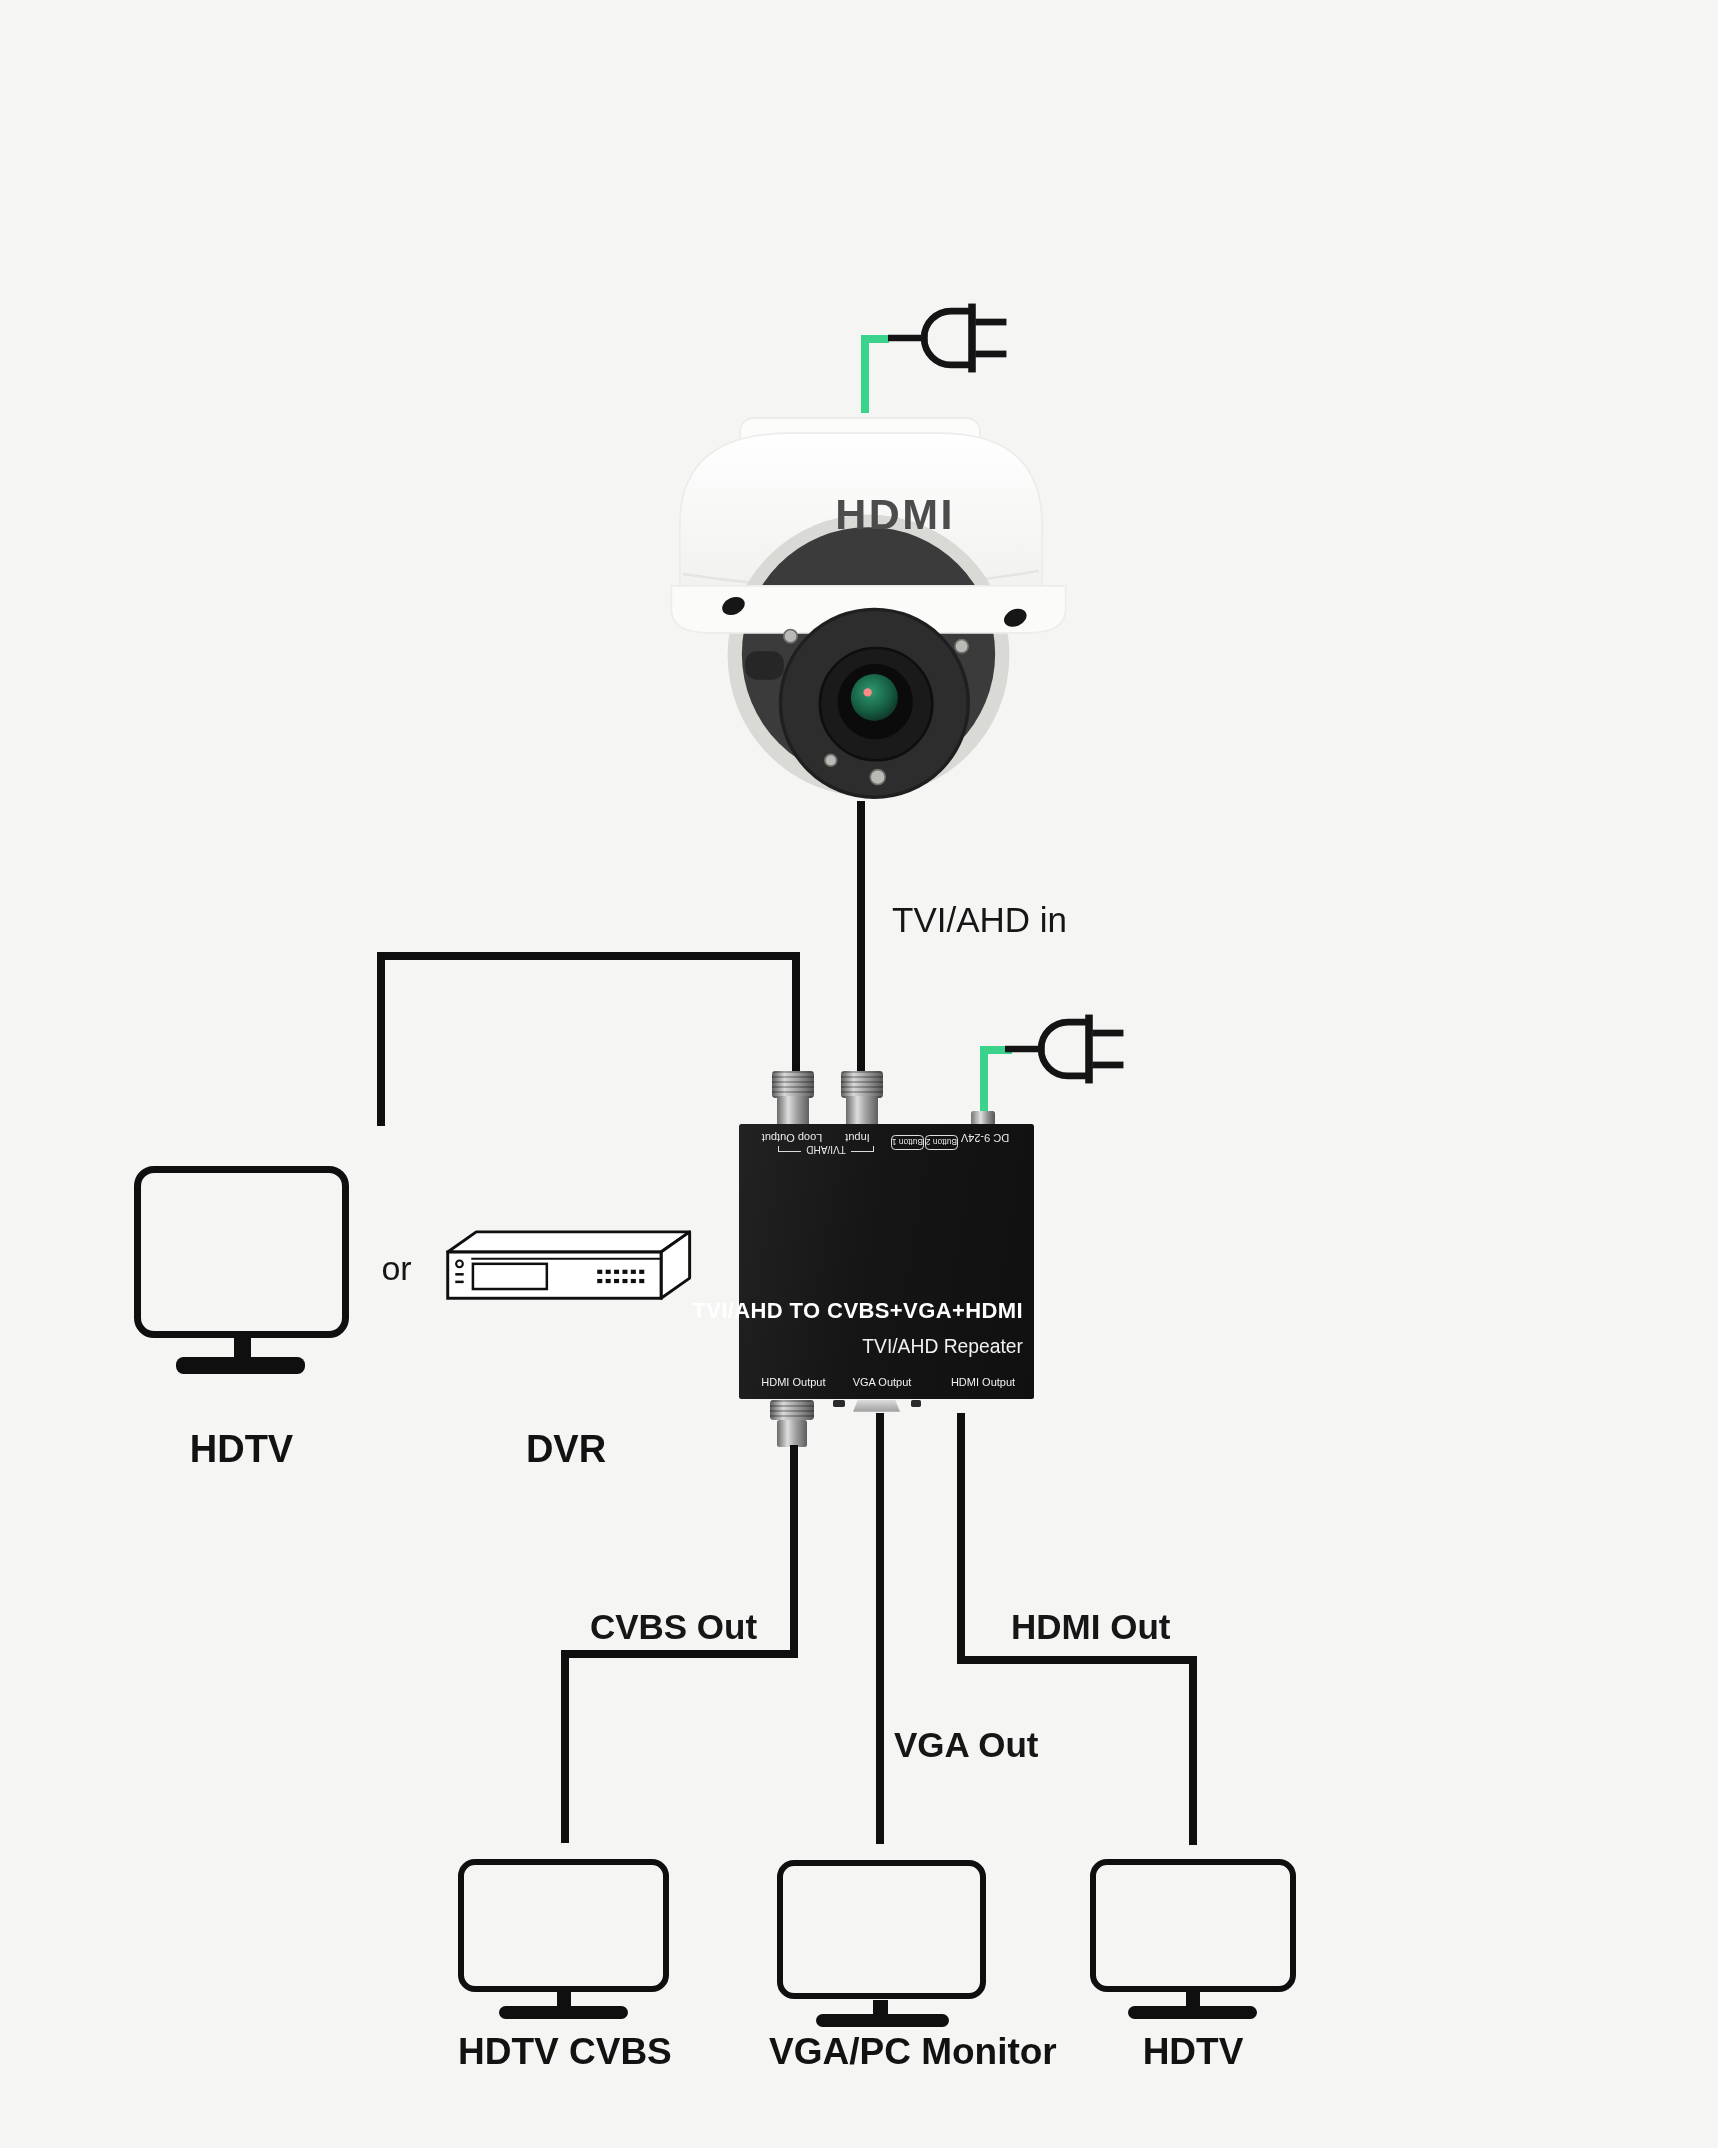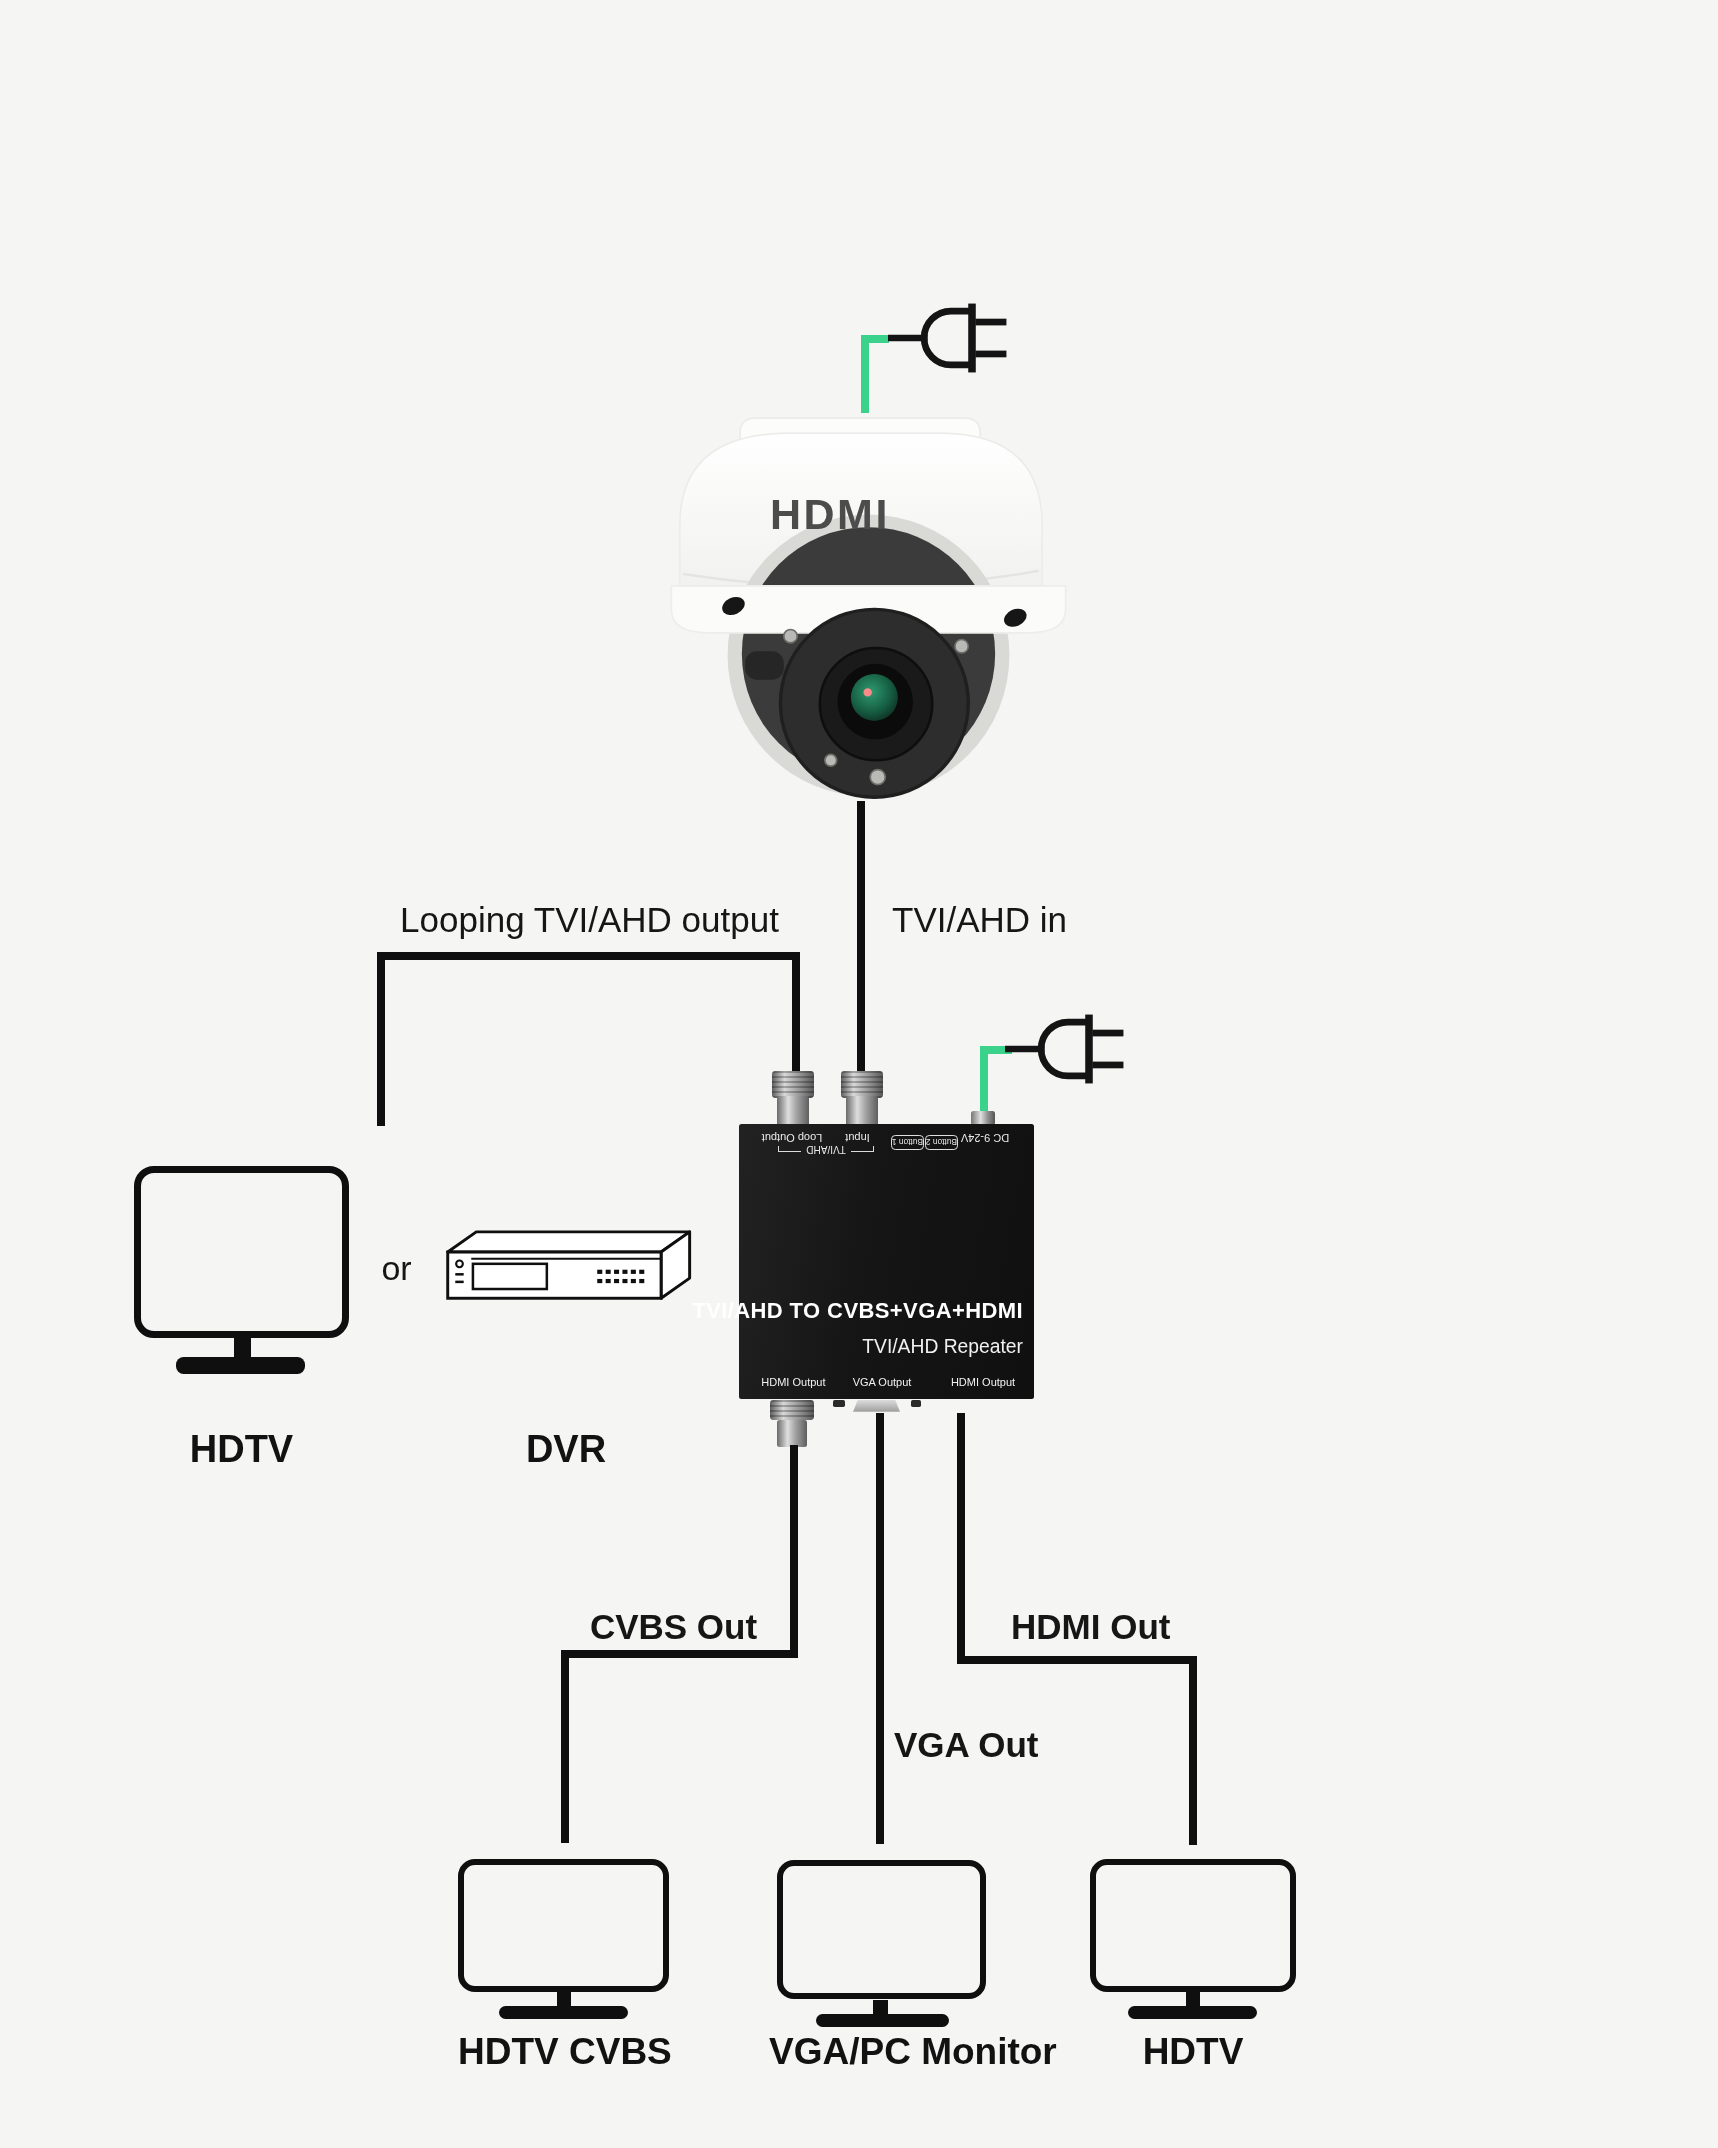--- a/index.html
+++ b/index.html
@@ -44,21 +44,21 @@
   .bnc-nut{position:absolute;border-radius:3.4px;
     background:linear-gradient(90deg,#5f5f5f,#d8d8d8 30%,#9d9d9d 62%,#575757),
     repeating-linear-gradient(180deg,rgba(0,0,0,.25) 0 2.5px,rgba(255,255,255,.18) 2.5px 5px);
     background-blend-mode:multiply;}
   .bnc-body{position:absolute;border-radius:2.5px;background:linear-gradient(90deg,#6a6a6a,#dedede 35%,#a5a5a5 60%,#5e5e5e);}
   .dcjack{position:absolute;border-radius:2.5px;background:linear-gradient(90deg,#777,#e0e0e0 40%,#8f8f8f 70%,#555);}
   .vga{position:absolute;clip-path:polygon(10% 0,90% 0,100% 100%,0 100%);
     background:linear-gradient(180deg,#dcdcdc,#9e9e9e);}
   .stub{position:absolute;background:#2b2b2b;border-radius:1.7px;}
 
-  .hdmilogo{position:absolute;left:770px;top:490px;width:185px;text-align:left;
+  .hdmilogo{position:absolute;left:770px;top:490px;width:185px;text-align:right;
     color:#4c4c4c;font-size:43px;font-weight:700;letter-spacing:2.5px;}
   svg{position:absolute;overflow:visible;}
 </style>
 </head>
 <body>
 
 <div class="canvas">
 
 
   <div class="gwire" style="left:861px;top:335px;width:7.6px;height:78px;"></div>
@@ -109,21 +109,20 @@
     <rect x="98" y="290" width="46" height="34" rx="14" fill="#262626"></rect>
   </svg>
   <div class="hdmilogo">HDMI</div>
 
   <div class="wire" style="left:857px;top:801px;width:7.6px;height:273px;"></div>
 
   <div class="wire" style="left:377px;top:952px;width:423px;height:7.6px;"></div>
   <div class="wire" style="left:377px;top:952px;width:7.6px;height:174px;"></div>
   <div class="wire" style="left:792px;top:957px;width:7.6px;height:117px;"></div>
 
-  <div class="lbl center" style="left:377px;top:900px;width:425px;">Looping TVI/AHD output</div>
   <div class="lbl" style="left:892px;top:900px;">TVI/AHD in</div>
 
   <div class="mon" style="left:134px;top:1166px;width:215px;height:172px;"></div>
   <div class="mneck" style="left:234px;top:1338px;width:17px;height:23.5px;"></div>
   <div class="mbase" style="left:176px;top:1357px;width:129px;height:17px;"></div>
   <div class="devlbl" style="left:134px;top:1428px;width:215px;">HDTV</div>
 
   <div class="lbl center" style="left:369px;top:1249px;width:55px;font-size:34px;">or</div>
 
   <svg style="left:441px;top:1225px;" width="252" height="81" viewBox="0 0 300 96">

